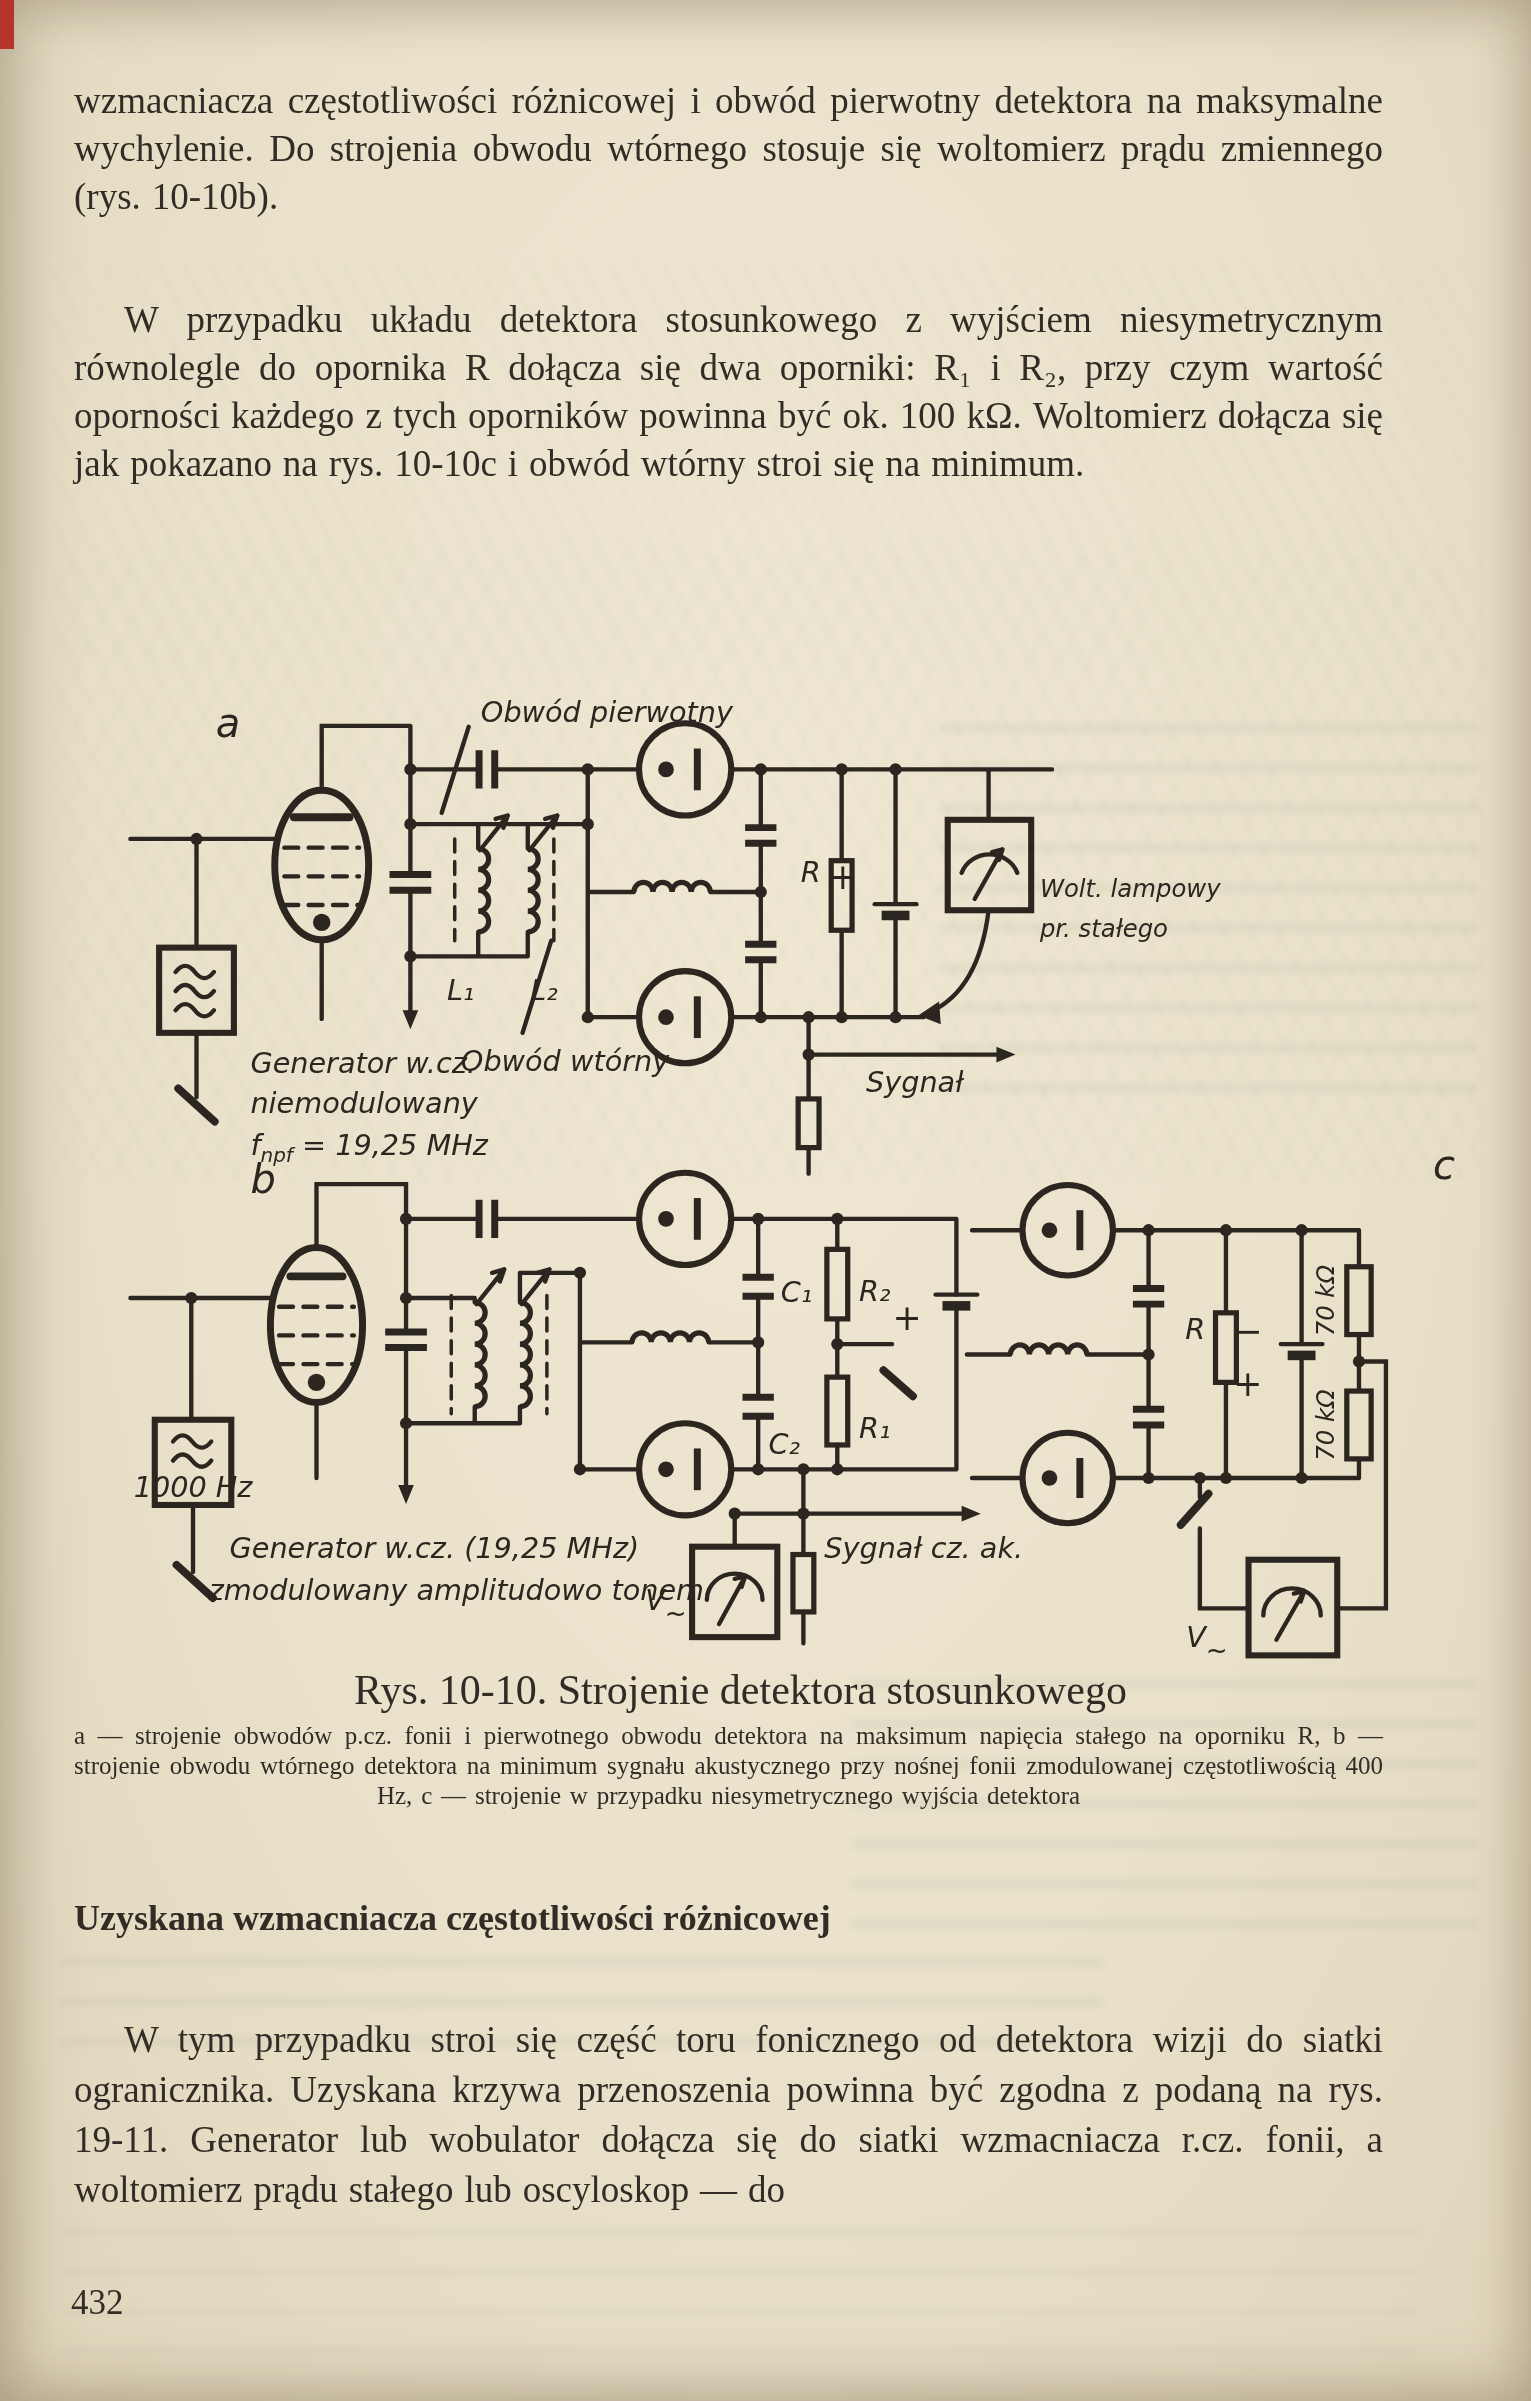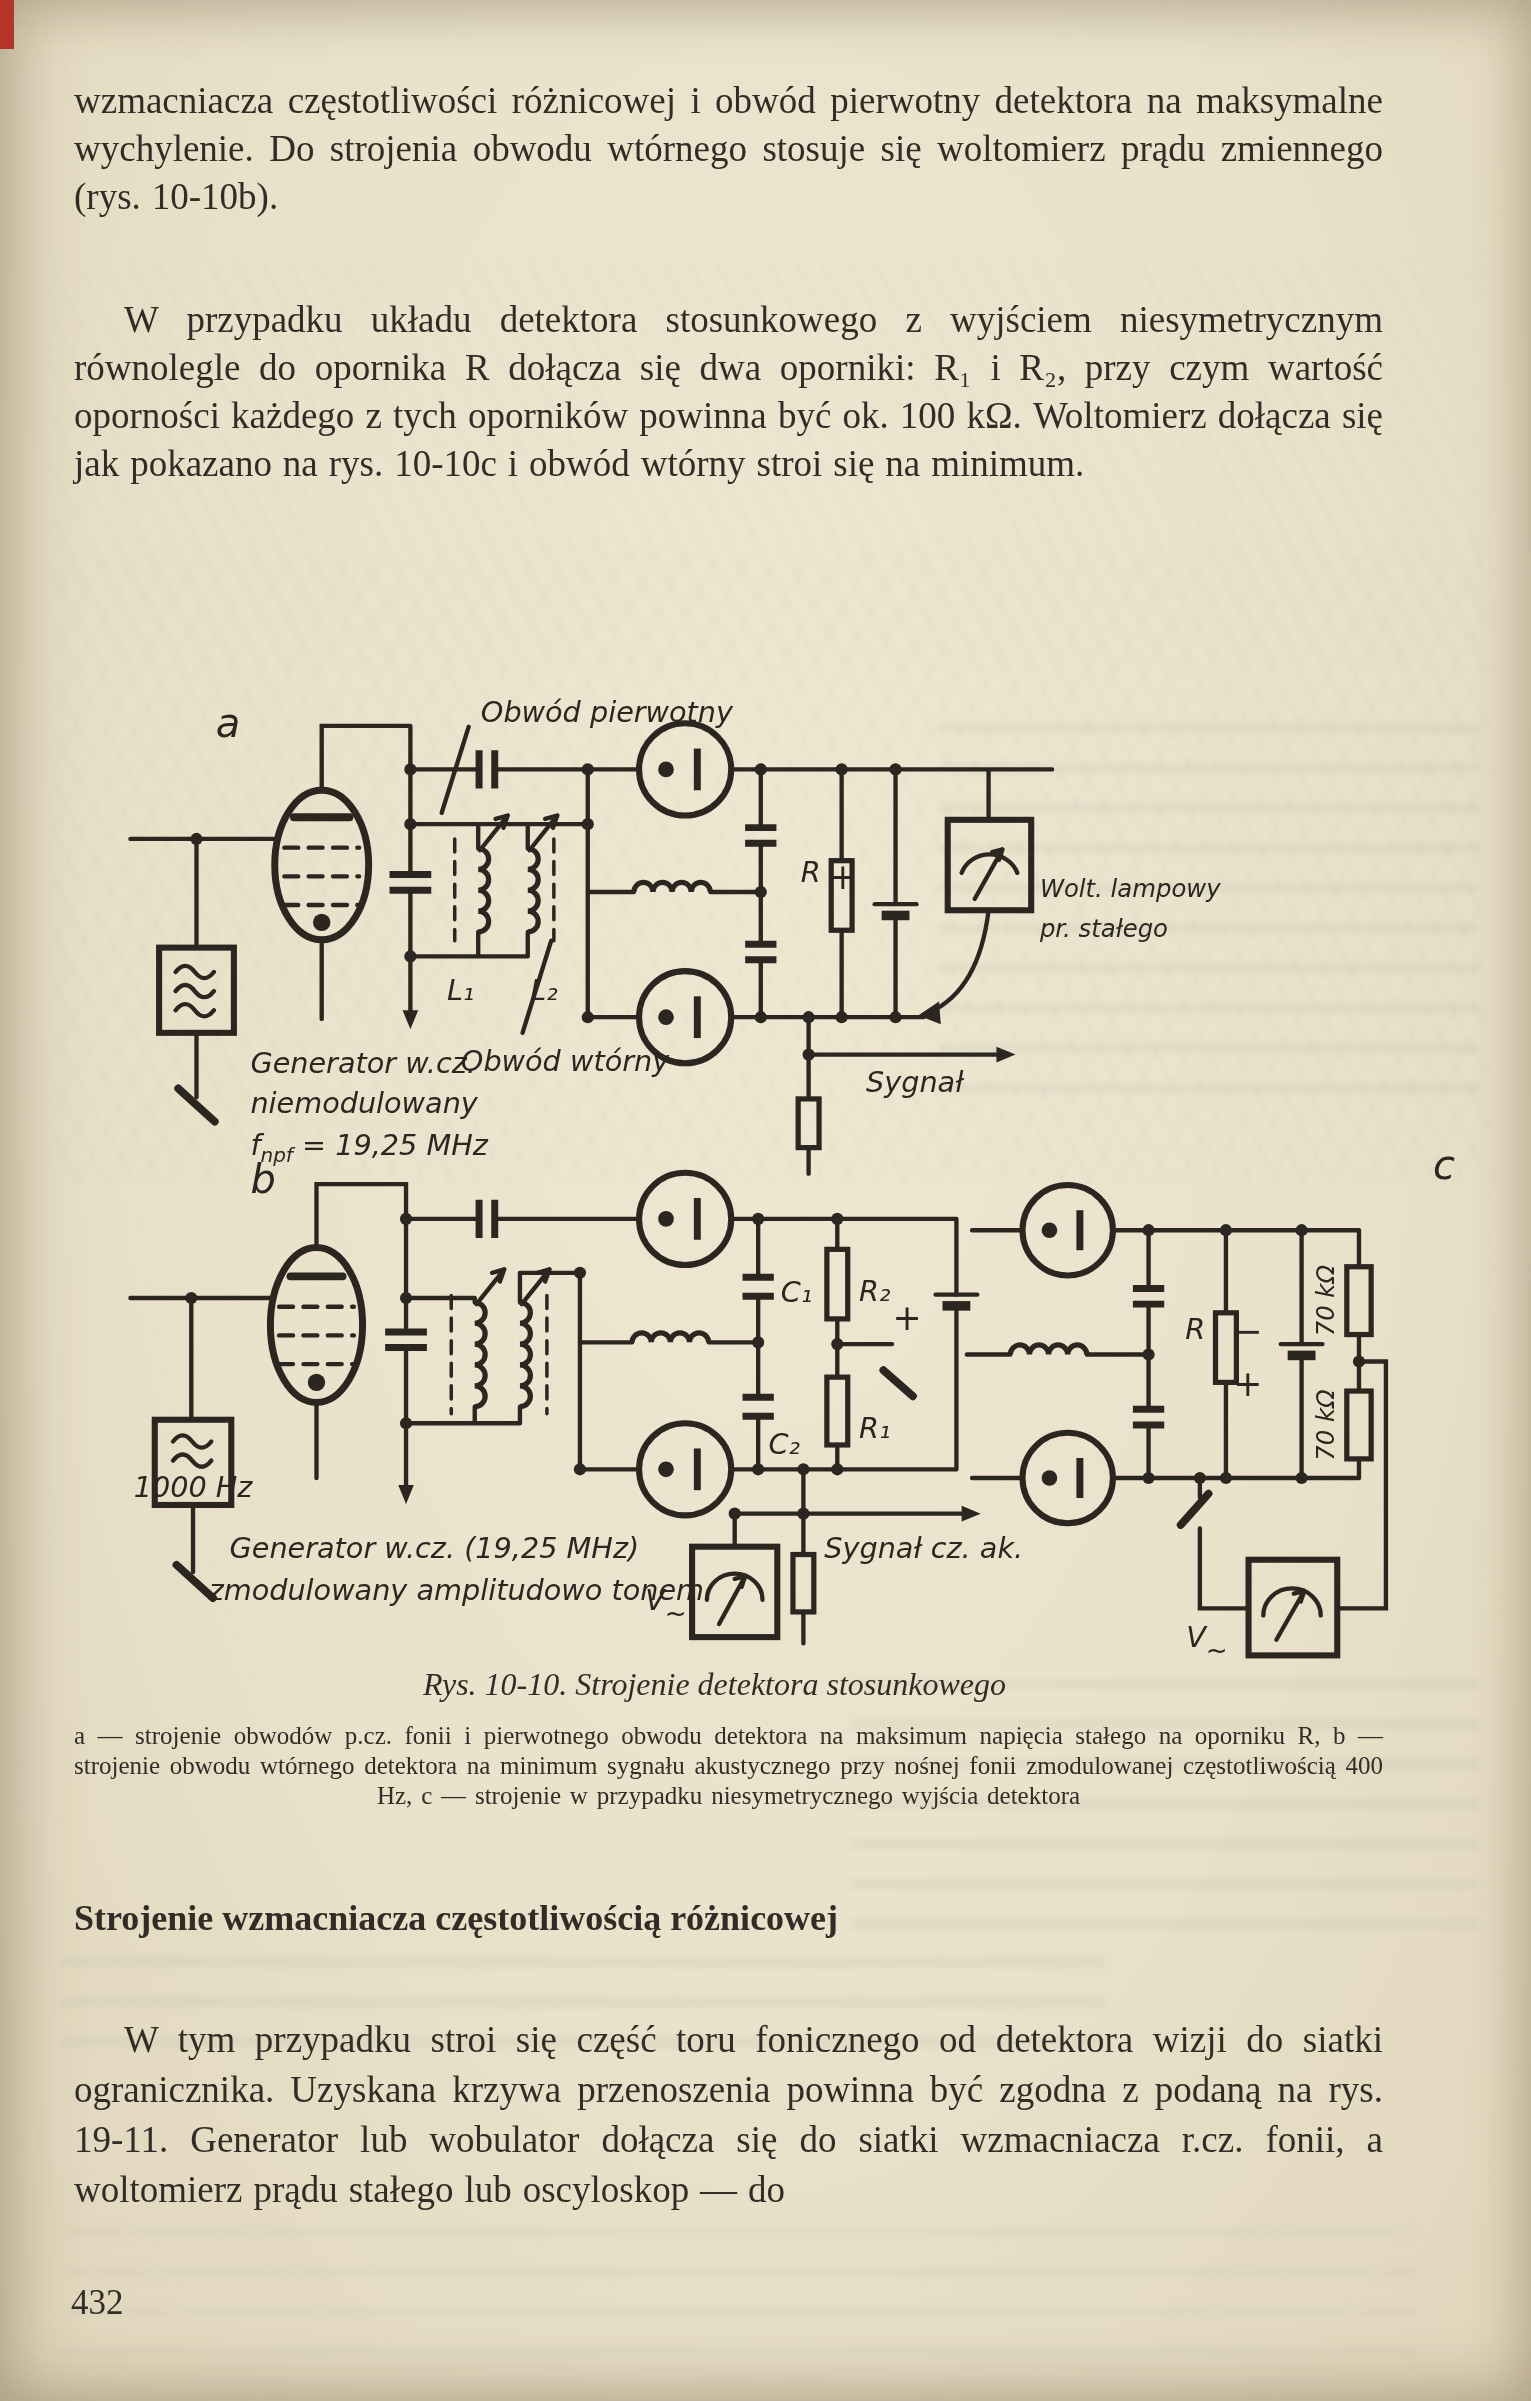--- a/index.html
+++ b/index.html
@@ -5,21 +5,21 @@
   html,body{margin:0;padding:0;background:#888;}
   .page{position:relative;width:1532px;height:2401px;margin:0 auto;overflow:hidden;
     background:radial-gradient(ellipse at 50% 38%, #efe7d2 0%, #e9e1ca 55%, #e0d5bb 100%);
     box-shadow:inset 30px 0 61px rgba(95,78,50,.16), inset -19px 0 48px rgba(95,78,50,.12),
                inset 0 -24px 57px rgba(95,78,50,.13), inset 0 19px 48px rgba(95,78,50,.10);
     font-family:"Liberation Serif","DejaVu Serif",serif;color:#312d26;}
   .p{position:absolute;left:74px;width:1309px;font-size:37px;line-height:48px;
      text-align:justify;word-spacing:1.7px;}
   .indent{text-indent:50px;}
   .p3{line-height:50px;}
-  .cap-title{position:absolute;left:60px;top:1666px;width:1309px;text-align:center;font-size:32px;font-style:italic;}
+  .cap-title{position:absolute;left:86px;top:1666px;width:1309px;text-align:center;font-size:42px;}
   .cap-detail{position:absolute;left:74px;top:1706px;width:1309px;font-size:25px;line-height:30px;
      text-align:justify;text-align-last:center;word-spacing:2.6px;margin-top:15px;}
   .heading{position:absolute;left:74px;top:1897px;width:1309px;font-size:36px;font-weight:bold;}
   .pageno{position:absolute;left:71px;top:2283px;font-size:35px;}
   .red-corner{position:absolute;left:0;top:0;width:14px;height:49px;background:#b5342a;}
   .ghost{position:absolute;filter:blur(2.2px);opacity:.55;pointer-events:none;}
   .gl{background:repeating-linear-gradient(180deg, rgba(124,150,134,.13) 0 12px, transparent 12px 40px);}
   .gh1{background:repeating-linear-gradient(62deg, rgba(118,148,128,.10) 0 2.6px, transparent 2.6px 23.5px);}
   .gh2{background:repeating-linear-gradient(-62deg, rgba(118,148,128,.09) 0 2.6px, transparent 2.6px 27px);}
   svg.fig{position:absolute;left:0;top:652px;}
@@ -339,19 +339,19 @@
         <circle class="dot" cx="1497" cy="1700" r="7"></circle>
           <circle class="dot" cx="1563" cy="1566" r="7"></circle>
         <circle class="dot" cx="1380" cy="1700" r="7"></circle>
       </g>
     </g>
   </svg>
 
   <div class="cap-title">Rys. 10-10. Strojenie detektora stosunkowego</div>
   <div class="cap-detail">a — strojenie obwodów p.cz. fonii i pierwotnego obwodu detektora na maksimum napięcia stałego na oporniku R, b — strojenie obwodu wtórnego detektora na minimum sygnału akustycznego przy nośnej fonii zmodulowanej częstotliwością 400 Hz, c — strojenie w przypadku niesymetrycznego wyjścia detektora</div>
 
-  <div class="heading">Strojenie wzmacniacza częstotliwością różnicowej</div>
+  <div class="heading">Uzyskana wzmacniacza częstotliwości różnicowej</div>
 
   <div class="p indent p3" style="top:2015px;">W tym przypadku stroi się część toru fonicznego od detektora wizji do siatki ogranicznika. Uzyskana krzywa przenoszenia powinna być zgodna z podaną na rys. 19-11. Generator lub wobulator dołącza się do siatki wzmacniacza r.cz. fonii, a woltomierz prądu stałego lub oscyloskop — do</div>
 
   <div class="pageno">432</div>
 </div>
 
 
 </body></html>

